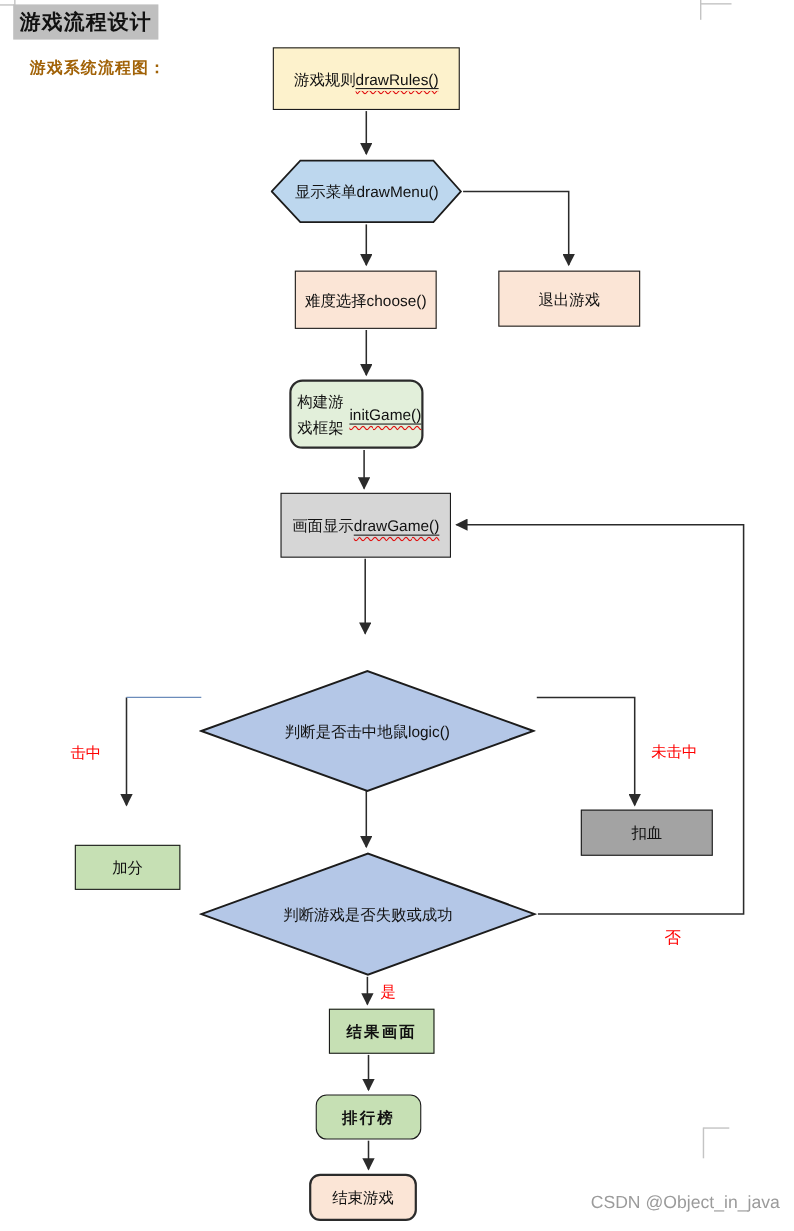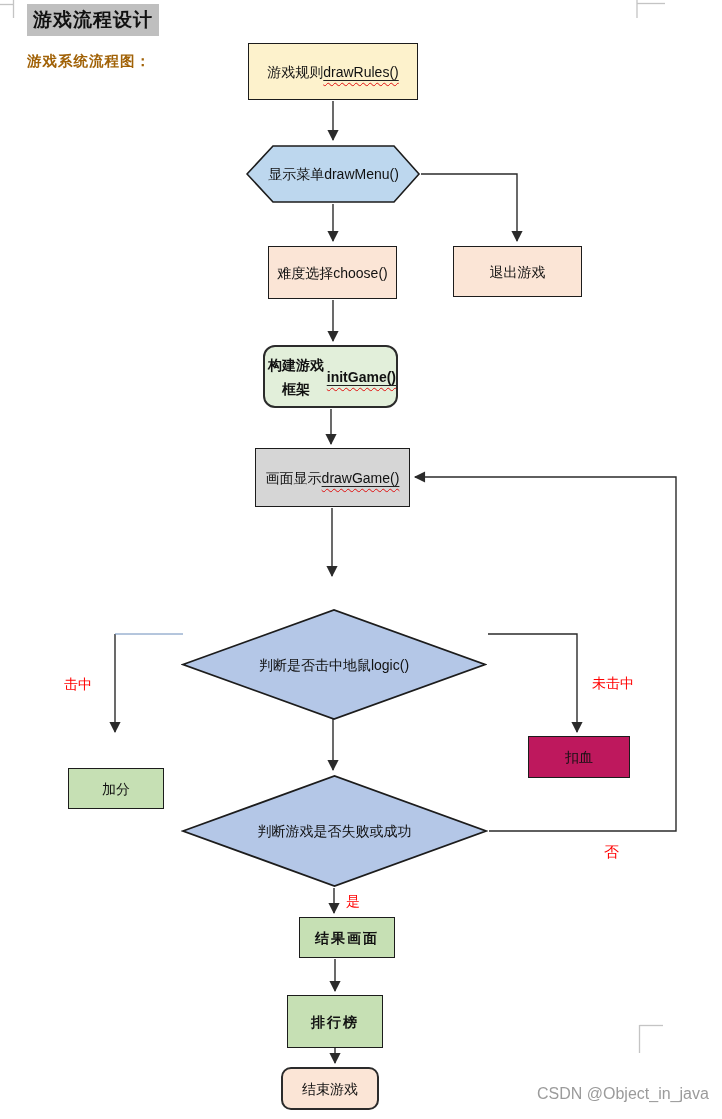--- a/index.html
+++ b/index.html
@@ -24,21 +24,21 @@
     align-items:center; justify-content:center; font-size:14px; line-height:24px;
     text-align:center; z-index:3;
   }
   .uline { text-decoration:underline; text-decoration-color:#222; text-underline-offset:3px; }
   .squiggle {
     text-decoration:underline wavy #e01010; text-decoration-thickness:1px;
     text-underline-offset:5px;
   }
   .edge-label { position:absolute; z-index:2; font-size:14px; font-weight:400; }
   #doc-title {
-    position:absolute; left:27px; top:4px; z-index:2; font-size:19px; font-weight:bold;
+    position:absolute; left:12px; top:4px; z-index:2; font-size:19px; font-weight:bold;
     padding:3px 6px; letter-spacing:1px;
   }
   #doc-subtitle {
     position:absolute; left:27px; top:52px; z-index:2; font-size:14.5px; font-weight:bold;
     letter-spacing:1px;
   }
   #watermark {
     position:absolute; left:537px; top:1085px; z-index:2; font-size:16px; color:#9b9b9b;
   }
 </style>
@@ -99,21 +99,21 @@
 
   <div class="node" style="left: 268px; top: 246px; width: 129px; height: 53px; background-color: rgb(251, 229, 214);">
     <span>难度选择</span>
     <span>choose()</span>
   </div>
 
   <div class="node" style="left: 453px; top: 246px; width: 129px; height: 51px; background-color: rgb(251, 229, 214); align-items: center;">
     <span>退出游戏</span>
   </div>
 
-  <div class="node rounded" style="left: 263px; top: 345px; width: 135px; height: 63px; background-color: rgb(226, 239, 218); font-weight: bold;">
+  <div class="node rounded" style="left: 263px; top: 345px; width: 122px; height: 63px; background-color: rgb(226, 239, 218);">
     <span>构建游戏框架</span>
     <span class="uline"><span class="squiggle">initGame()</span></span>
   </div>
 
   <div class="node" style="left: 255px; top: 448px; width: 155px; height: 59px; background-color: rgb(214, 214, 214);">
     <span>画面显示</span>
     <span class="uline"><span class="squiggle">drawGame()</span></span>
   </div>
 
   <div class="shape-wrap" style="left:181px; top:608px; width:306px; height:113px;">
@@ -123,39 +123,39 @@
     <div class="shape-text">
       <span>判断是否击中地鼠</span>
       <span>logic()</span>
     </div>
   </div>
 
   <div class="node" style="left: 68px; top: 736px; width: 96px; height: 41px; background-color: rgb(198, 224, 180); margin-top: 32px;">
     <span>加分</span>
   </div>
 
-  <div class="node" style="left: 528px; top: 736px; width: 102px; height: 42px; background-color: #be185d;">
+  <div class="node" style="left: 528px; top: 736px; width: 120px; height: 42px; background-color: #a3a3a3;">
     <span>扣血</span>
   </div>
 
   <div class="shape-wrap" style="left:181px; top:774px; width:307px; height:114px;">
     <svg width="307" height="114" viewBox="0 0 307 114">
       <polygon points="2,57 153.5,2 305,57 153.5,112" stroke="#1c1c1c" stroke-width="1.8" fill="#B4C7E7"></polygon>
     </svg>
     <div class="shape-text">
       <span>判断游戏是否</span>
       <span>失败或成功</span>
     </div>
   </div>
 
   <div class="node bold" style="left: 299px; top: 917px; width: 96px; height: 41px; background-color: rgb(198, 224, 180);">
     <span>结果画面</span>
   </div>
 
-  <div class="node bold" style="left: 287px; top: 995px; width: 96px; height: 53px; background-color: rgb(198, 224, 180);">
+  <div class="node bold" style="left: 287px; top: 995px; width: 96px; height: 41px; background-color: rgb(198, 224, 180); border-radius: 10px;">
     <span>排行榜</span>
   </div>
 
   <div class="node rounded" style="left: 281px; top: 1067px; width: 98px; height: 43px; border-radius: 10px; background-color: rgb(251, 229, 214);">
     <span>结束游戏</span>
   </div>
 
   <div class="edge-label" style="left: 64px; top: 676px; color: rgb(255, 0, 0);">击中</div>
   <div class="edge-label" style="left: 592px; top: 675px; color: rgb(255, 0, 0);">未击中</div>
   <div class="edge-label" style="left: 346px; top: 893px; color: rgb(255, 0, 0);">是</div>

